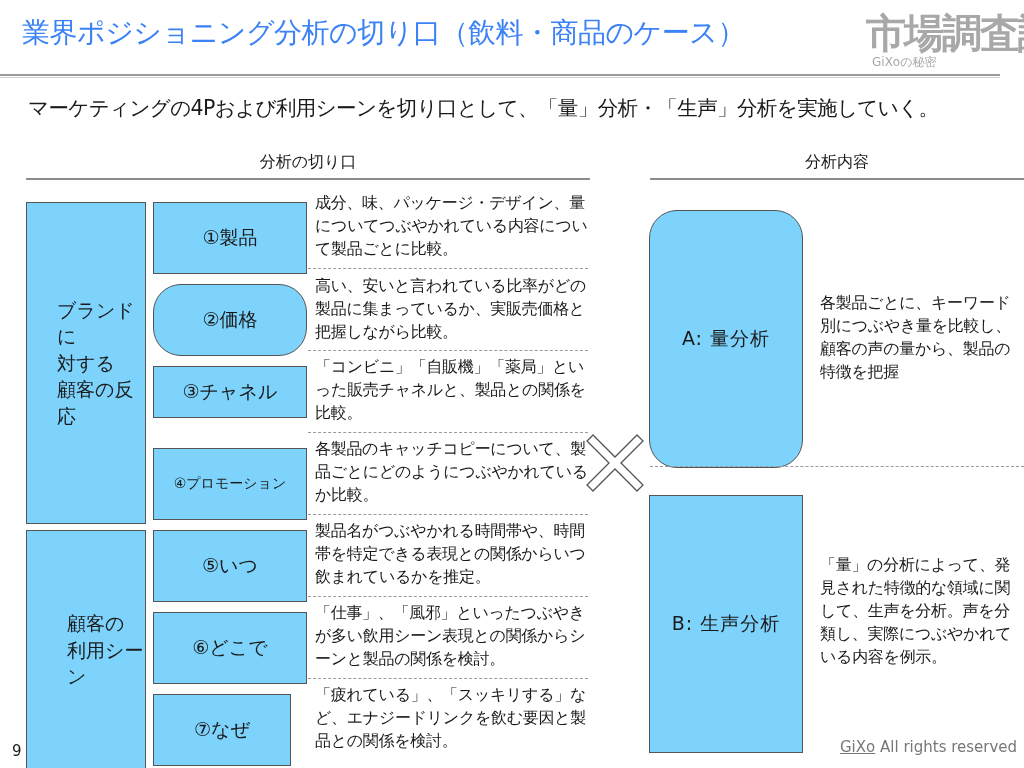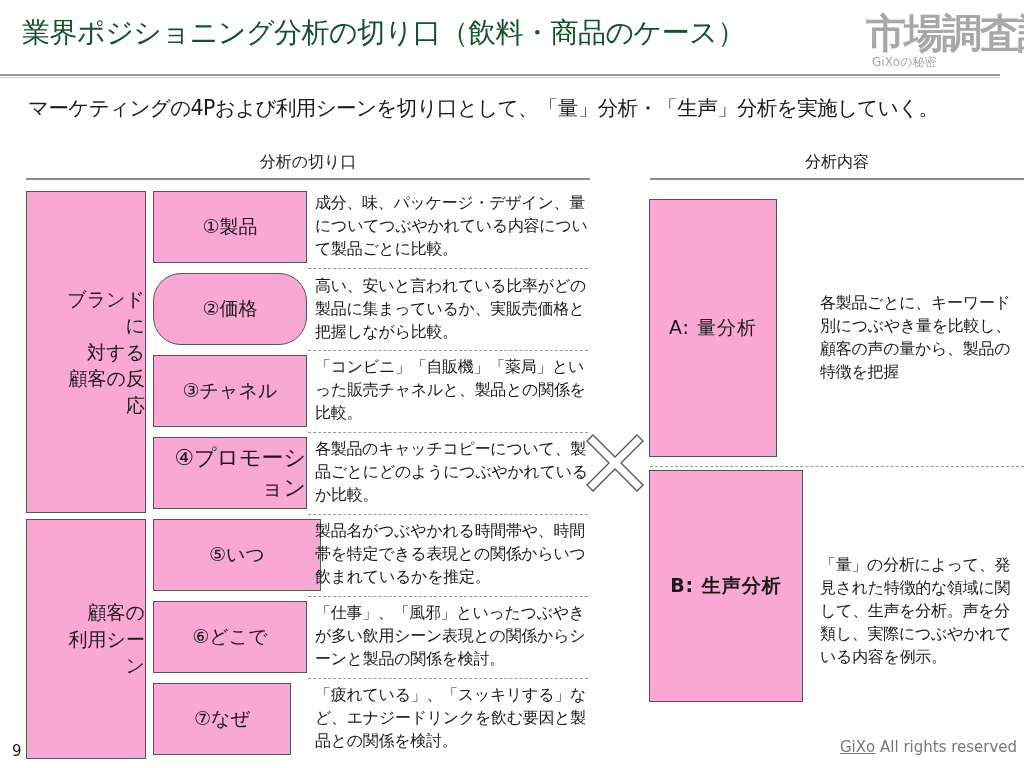--- a/index.html
+++ b/index.html
@@ -1,32 +1,32 @@
 <!DOCTYPE html>
 <html><head>
   <meta charset="utf-8">
   <style>
     * { box-sizing: border-box; margin: 0; padding: 0; }
     html, body { width: 1024px; height: 768px; background: #ffffff; overflow: hidden; }
     body { position: relative; font-family: "DejaVu Sans", "Liberation Sans", sans-serif; color: #1a1a1a; }
 
-    .title { position: absolute; left: 22px; top: 14px; font-size: 28px; letter-spacing: -0.5px; white-space: nowrap; color: #14532d; }
+    .title { position: absolute; left: 22px; top: 14px; font-size: 28px; letter-spacing: -0.5px; white-space: nowrap; color: #3b82f6; }
     .title-rule { position: absolute; left: 0; top: 74px; width: 1000px; height: 2px; background: #9a9a9a; }
     .title-rule2 { position: absolute; left: 0; top: 77px; width: 1000px; height: 1px; background: #d0d0d0; }
 
     .logo { position: absolute; left: 866px; top: 6px; width: 152px; height: 62px; }
     .logo-main { position: absolute; left: 0; top: 0; font-size: 40px; font-weight: bold; color: #a8a8a8; letter-spacing: -2px; white-space: nowrap; }
     .logo-sub { position: absolute; left: 6px; top: 48px; font-size: 12px; color: #a8a8a8; white-space: nowrap; }
 
     .subtitle { position: absolute; left: 28px; top: 94px; font-size: 20.5px; letter-spacing: -0.6px; white-space: nowrap; }
 
     .col-header { position: absolute; top: 152px; font-size: 16px; text-align: center; }
     .col-rule { position: absolute; top: 178px; height: 2px; background: #8c8c8c; }
 
-    .box { position: absolute; border: 1.5px solid #555; background: #f9a8d4; display: flex; align-items: center; justify-content: center; text-align: right; }
+    .box { position: absolute; border: 1.5px solid #555; background: #7dd3fc; display: flex; align-items: center; justify-content: center; text-align: left; margin-top: 11px; }
     .group-box { font-size: 19px; line-height: 1.4; }
     .cut-box { font-size: 19px; }
     .result-box { font-size: 19px; letter-spacing: 1px; }
 
     .desc { position: absolute; left: 315px; width: 275px; font-size: 16px; line-height: 23px; letter-spacing: -0.3px; }
     .dash { position: absolute; left: 308px; width: 280px; border-top: 1.5px dashed #9a9a9a; height: 0; }
     .dash-right { position: absolute; left: 650px; width: 374px; border-top: 1.5px dashed #9a9a9a; height: 0; top: 466px; }
 
     .rdesc { position: absolute; left: 820px; width: 200px; font-size: 16px; line-height: 23px; letter-spacing: -0.3px; }
 
@@ -55,23 +55,23 @@
 <div class="col-rule" style="left:650px; width:374px;"></div>
 
 <div class="box group-box" style="left:26px; top:191px; width:120px; height:322px; white-space:pre-line;padding-left:30px;">ブランドに
 対する
 顧客の反応</div>
 <div class="box group-box" style="left:26px; top:519px; width:120px; height:240px; white-space:pre-line;padding-left:40px;">顧客の
 利用シーン</div>
 
 <div class="box cut-box" style="left:153px; top:191px; width:154px; height:72px;">①製品</div>
 <div class="box cut-box" style="left:153px; top:273px; width:154px; height:72px;border-radius:28px;">②価格</div>
-<div class="box cut-box" style="left:153px; top:355px; width:154px; height:72px;">③チャネル</div>
-<div class="box cut-box" style="left:153px; top:437px; width:154px; height:72px; font-size:22px;">④プロモーション</div>
-<div class="box cut-box" style="left:153px; top:519px; width:168px; height:72px;">⑤いつ</div>
+<div class="box cut-box" style="left:153px; top:355px; width:154px; height:52px;">③チャネル</div>
+<div class="box cut-box" style="left:153px; top:437px; width:154px; height:72px; font-size:14px;">④プロモーション</div>
+<div class="box cut-box" style="left:153px; top:519px; width:154px; height:72px;">⑤いつ</div>
 <div class="box cut-box" style="left:153px; top:601px; width:154px; height:72px;">⑥どこで</div>
 <div class="box cut-box" style="left:153px; top:683px; width:138px; height:72px;">⑦なぜ</div>
 
 <div class="desc" style="top:191px;">成分、味、パッケージ・デザイン、量についてつぶやかれている内容について製品ごとに比較。</div>
 <div class="dash" style="top:268px;"></div>
 <div class="desc" style="top:274px;">高い、安いと言われている比率がどの製品に集まっているか、実販売価格と把握しながら比較。</div>
 <div class="dash" style="top:350px;"></div>
 <div class="desc" style="top:355px;">「コンビニ」「自販機」「薬局」といった販売チャネルと、製品との関係を比較。</div>
 <div class="dash" style="top:432px;"></div>
 <div class="desc" style="top:437px;">各製品のキャッチコピーについて、製品ごとにどのようにつぶやかれているか比較。</div>
@@ -79,22 +79,22 @@
 <div class="desc" style="top:519px;">製品名がつぶやかれる時間帯や、時間帯を特定できる表現との関係からいつ飲まれているかを推定。</div>
 <div class="dash" style="top:596px;"></div>
 <div class="desc" style="top:601px;">「仕事」、「風邪」といったつぶやきが多い飲用シーン表現との関係からシーンと製品の関係を検討。</div>
 <div class="dash" style="top:678px;"></div>
 <div class="desc" style="top:683px;">「疲れている」、「スッキリする」など、エナジードリンクを飲む要因と製品との関係を検討。</div>
 
 <svg class="cross" viewBox="0 0 60 60">
   <polygon points="8,2 30,24 52,2 58,8 36,30 58,52 52,58 30,36 8,58 2,52 24,30 2,8" fill="#ffffff" stroke="#555" stroke-width="1.3"></polygon>
 </svg>
 
-<div class="box result-box" style="left:649px; top:199px; width:128px; height:258px;">A: 量分析</div>
+<div class="box result-box" style="left:649px; top:199px; width:154px; height:258px;border-radius:28px;">A: 量分析</div>
 <div class="rdesc" style="top:291px;">各製品ごとに、キーワード別につぶやき量を比較し、顧客の声の量から、製品の特徴を把握</div>
 
 <div class="dash-right"></div>
 
-<div class="box result-box" style="left:649px; top:470px; width:154px; height:232px;font-weight:bold;">B: 生声分析</div>
+<div class="box result-box" style="left:649px; top:484px; width:154px; height:258px;">B: 生声分析</div>
 <div class="rdesc" style="top:553px;">「量」の分析によって、発見された特徴的な領域に関して、生声を分析。声を分類し、実際につぶやかれている内容を例示。</div>
 
 <div class="page-num">9</div>
 <div class="footer"><span class="brand">GiXo</span><span> All rights reserved</span></div>
 
 </body></html>

